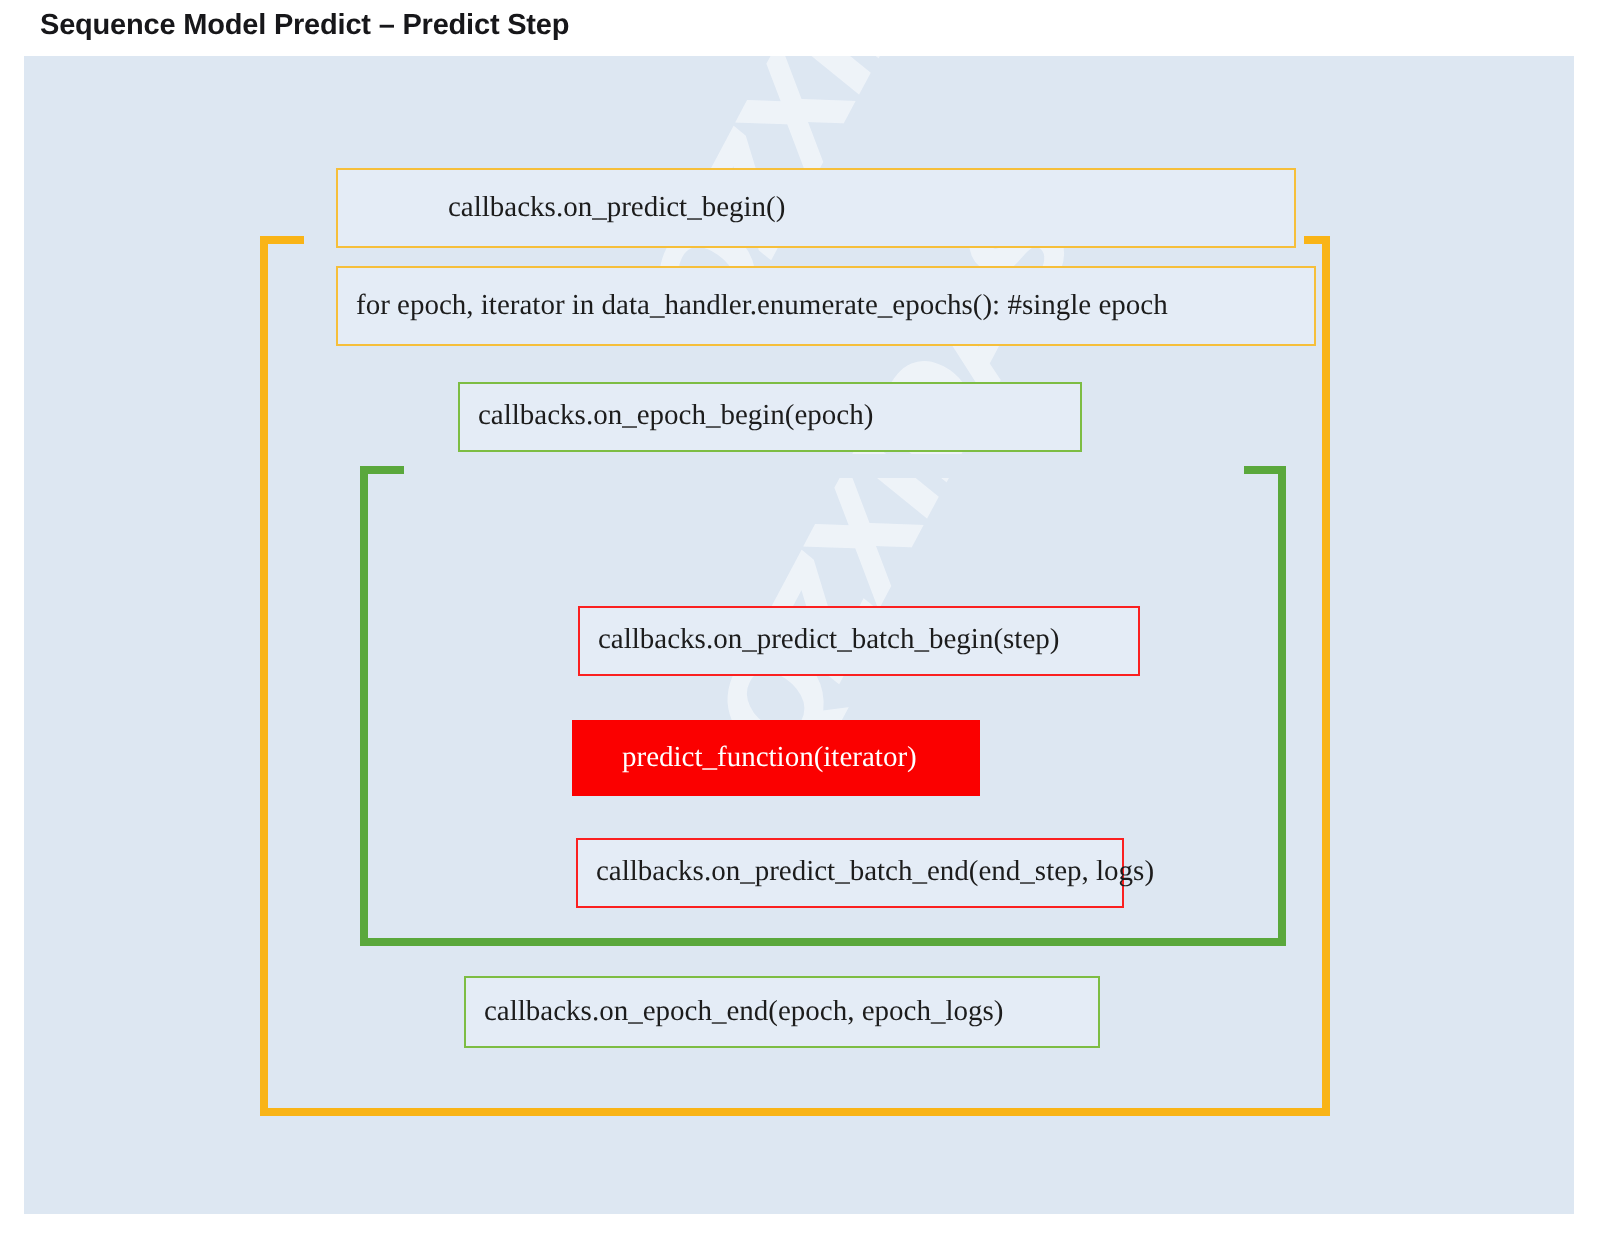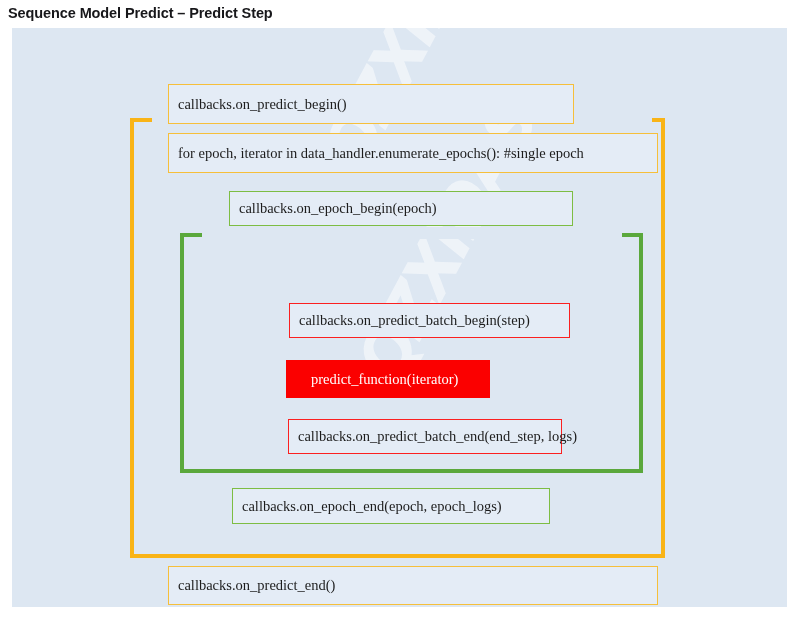--- a/index.html
+++ b/index.html
@@ -11,21 +11,21 @@
     width: 800px;
     height: 617px;
     position: relative;
     font-family: "Liberation Serif", "DejaVu Serif", serif;
     overflow: hidden;
   }
 
   
   #diagram-title {
     position: absolute;
-    left: 8px;
+    left: 20px;
     top: 2px;
     width: 700px;
     height: 22px;
     font-family: "Liberation Sans", "DejaVu Sans", sans-serif;
     font-weight: bold;
     font-size: 14.5px;
     letter-spacing: -0.1px;
     color: #17171a;
     white-space: nowrap;
     line-height: 22px;
@@ -113,46 +113,43 @@
   <div class="watermark wm-1">QZXIDAS</div>
   <div class="watermark wm-2">QZXIDAS</div>
 
   <div class="bracket bracket-orange" style="left:118px; top:90px; width:535px; height:440px;"></div>
 
   <div class="notch" style="left:140px; top:84px; width:500px; height:12px;"></div>
 
   <div class="bracket bracket-green" style="left:168px; top:205px; width:463px; height:240px;"></div>
   <div class="notch" style="left:190px; top:199px; width:420px; height:12px;"></div>
 
-  <div class="code-box box-orange" style="left:156px; top:56px; width:406px; height:40px;">
+  <div class="code-box box-orange" style="left:156px; top:56px; width:480px; height:40px;padding-left:46px;">
     <span class="txt">callbacks.on_predict_begin()</span>
   </div>
 
   <div class="code-box box-orange" style="left:156px; top:105px; width:490px; height:40px;">
     <span class="txt">for epoch, iterator in data_handler.enumerate_epochs():   #single epoch</span>
   </div>
 
-  <div class="code-box box-green" style="left:217px; top:163px; width:344px; height:35px;">
+  <div class="code-box box-green" style="left:217px; top:163px; width:312px; height:35px;">
     <span class="txt">callbacks.on_epoch_begin(epoch)</span>
   </div>
 
 
   <div class="code-box box-red" style="left:277px; top:275px; width:281px; height:35px;">
     <span class="txt">callbacks.on_predict_batch_begin(step)</span>
   </div>
 
   <div class="code-box box-red-fill" style="left:274px; top:332px; width:204px; height:38px;padding-left:16px;">
     <span class="txt">predict_function(iterator)</span>
   </div>
 
   <div class="code-box box-red" style="left:276px; top:391px; width:274px; height:35px;">
     <span class="txt">callbacks.on_predict_batch_end(end_step, logs)</span>
   </div>
 
   <div class="code-box box-green" style="left:220px; top:460px; width:318px; height:36px;text-align:right;">
     <span class="txt">callbacks.on_epoch_end(epoch, epoch_logs)</span>
   </div>
 
-  <div class="code-box box-orange" style="left:156px; top:538px; width:490px; height:39px;">
-    <span class="txt">callbacks.on_predict_end()</span>
-  </div>
 
 </div>
 
 </body></html>

